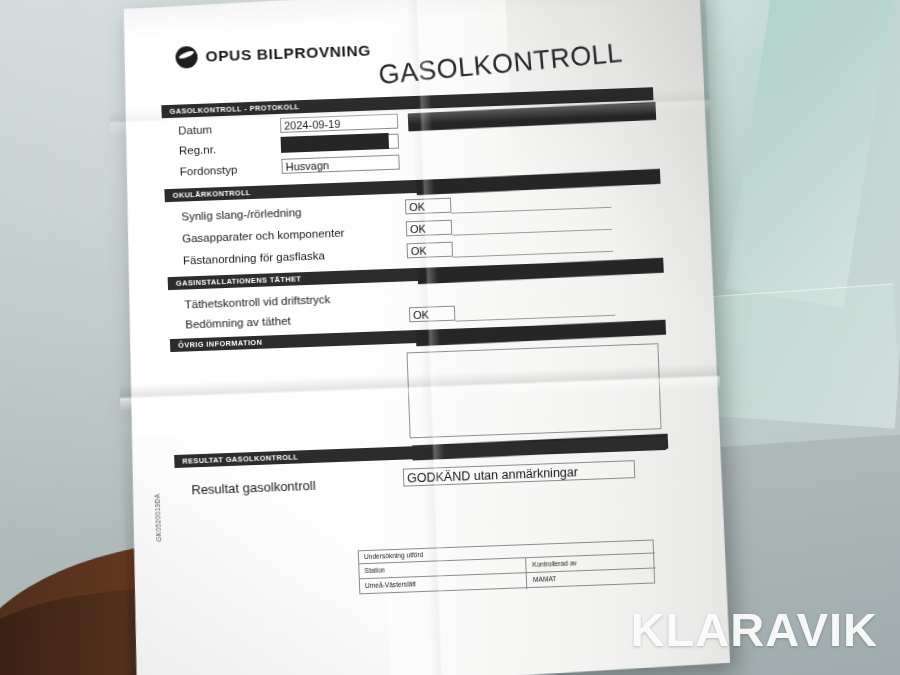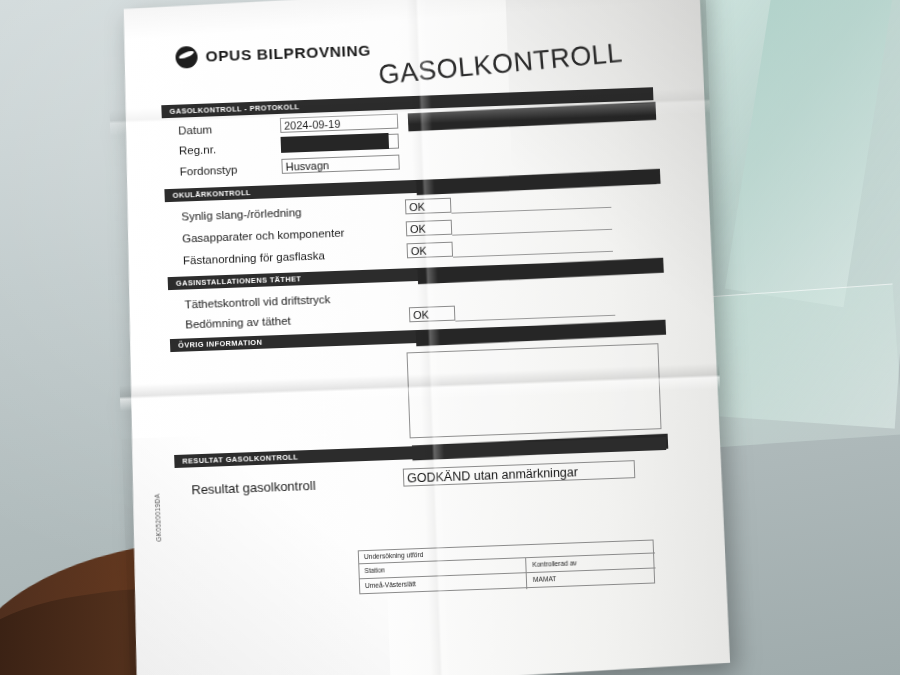--- a/index.html
+++ b/index.html
@@ -376,13 +376,14 @@
       <div class="sidecode">GK0520019DA</div>
     </div>
 
     <div class="crease-h" style="top:386px;"></div>
     <div class="crease-h" style="top:110px; opacity:0.45;"></div>
     <div class="crease-v" style="left:300px; opacity:0.55;"></div>
     <div class="shade-tr"></div>
     <div class="shade-bl"></div>
   </div>
 
+  <div id="watermark">KLARAVIK</div>
 </div>
 
 </body></html>

